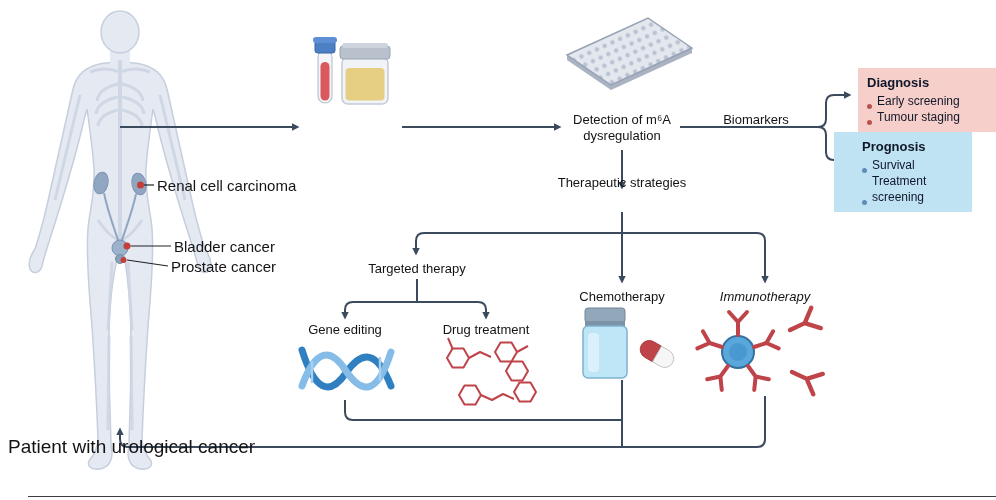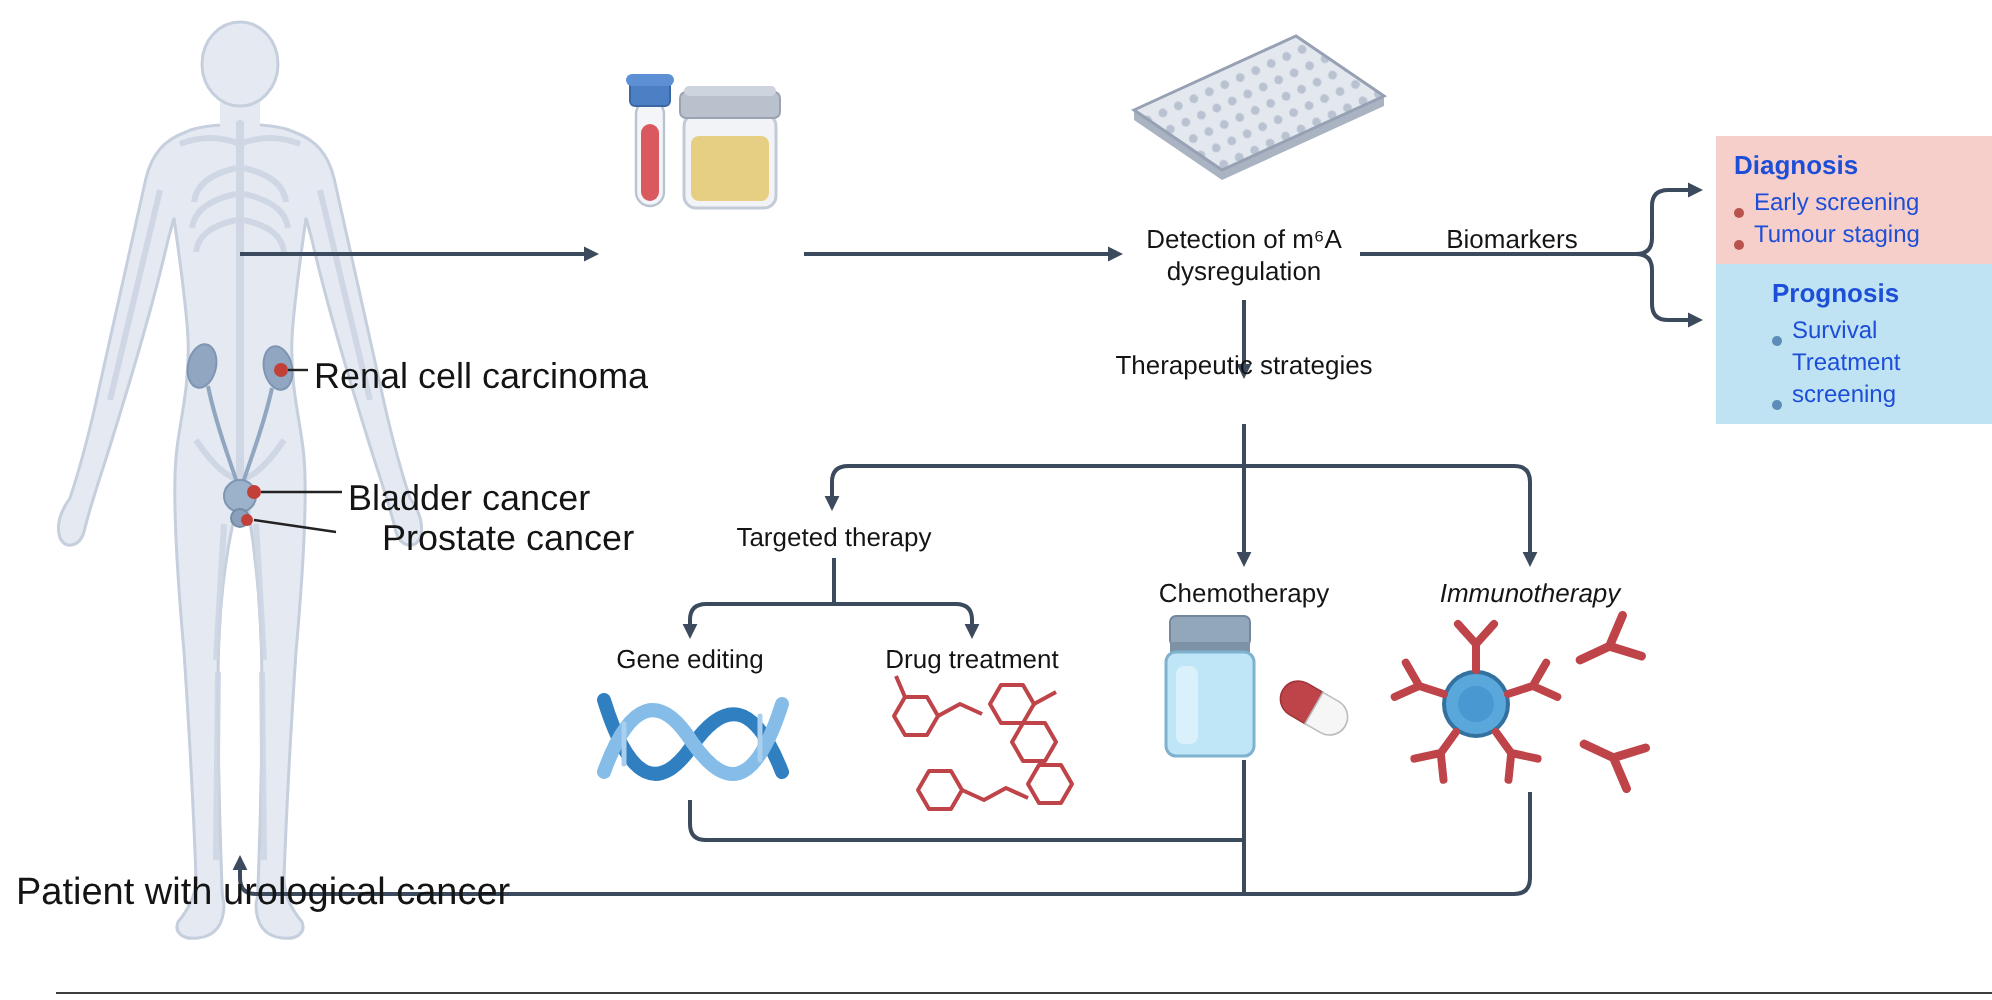--- a/index.html
+++ b/index.html
@@ -1,27 +1,27 @@
 <!DOCTYPE html>
 <html><head>
 <meta charset="utf-8">
 <style>
   * { margin:0; padding:0; box-sizing:border-box; }
   html,body { background:#ffffff; }
   body { font-family:"Liberation Sans", sans-serif; }
   #stage { position:relative; width:996px; height:500px; background:#ffffff; overflow:hidden; }
   #art { position:absolute; left:0; top:0; }
   .lbl { position:absolute; font-size:13px; line-height:1.25; color:#141414; text-align:center; }
-  .nw  { white-space:nowrap; text-align:left; font-size:18px; }
-  .obox { position:absolute; width:138px; padding:6px 8px 7px 9px; font-size:12px; line-height:1.35; color:#1d4ed8; }
+  .nw  { white-space:nowrap; text-align:left; font-size:15px; }
+  .obox { position:absolute; width:138px; padding:6px 8px 7px 9px; font-size:12px; line-height:1.35; color:#0f172a; }
   .obox .t { font-weight:bold; font-size:13px; margin-bottom:1px; }
   .obox .it { display:flex; align-items:flex-end; gap:5px; }
   .dot { width:5px; height:5px; border-radius:50%; flex:0 0 auto; }
   #diag { top:68px;  left:858px; background:#f7cfca; }
-  #prog { top:132px; left:858px; background:#bfe3f2;padding-left:28px; }
+  #prog { top:132px; left:834px; background:#bfe3f2;padding-left:28px; }
   #diag .dot { background:#b8534e; }
   #prog .dot { background:#5b8db8; }
   .rule { position:absolute; left:28px; right:0; top:496px; height:1px; background:#3d3d3d; }
 </style>
 </head>
 <body>
 
 <div id="stage">
 
 <svg id="art" width="996" height="500" viewBox="0 0 996 500">
@@ -149,21 +149,21 @@
 <div class="lbl" style="left:716px; top:112px; width:80px;">Biomarkers</div>
 <div class="lbl" style="left:555px; top:175px; width:134px;">Therapeutic strategies</div>
 <div class="lbl" style="left:367px; top:261px; width:100px;">Targeted therapy</div>
 <div class="lbl" style="left:307px; top:322px; width:76px;">Gene editing</div>
 <div class="lbl" style="left:438px; top:322px; width:96px;">Drug treatment</div>
 <div class="lbl" style="left:577px; top:289px; width:90px;">Chemotherapy</div>
 <div class="lbl" style="left:718px; top:289px; width:94px;font-style:italic;">Immunotherapy</div>
 
 <div class="lbl nw" style="left:157px; top:177px;">Renal cell carcinoma</div>
 <div class="lbl nw" style="left:174px; top:238px;">Bladder cancer</div>
-<div class="lbl nw" style="left:171px; top:258px;margin-left:20px;">Prostate cancer</div>
+<div class="lbl nw" style="left:171px; top:258px;">Prostate cancer</div>
 <div class="lbl nw" style="left:8px; top:435px; font-size:19px;">Patient with urological cancer</div>
 
 <div class="obox" id="diag">
   <div class="t">Diagnosis</div>
   <div class="it">
     <span class="dot"></span>
     <span>Early screening</span>
   </div>
   <div class="it">
     <span class="dot"></span>

